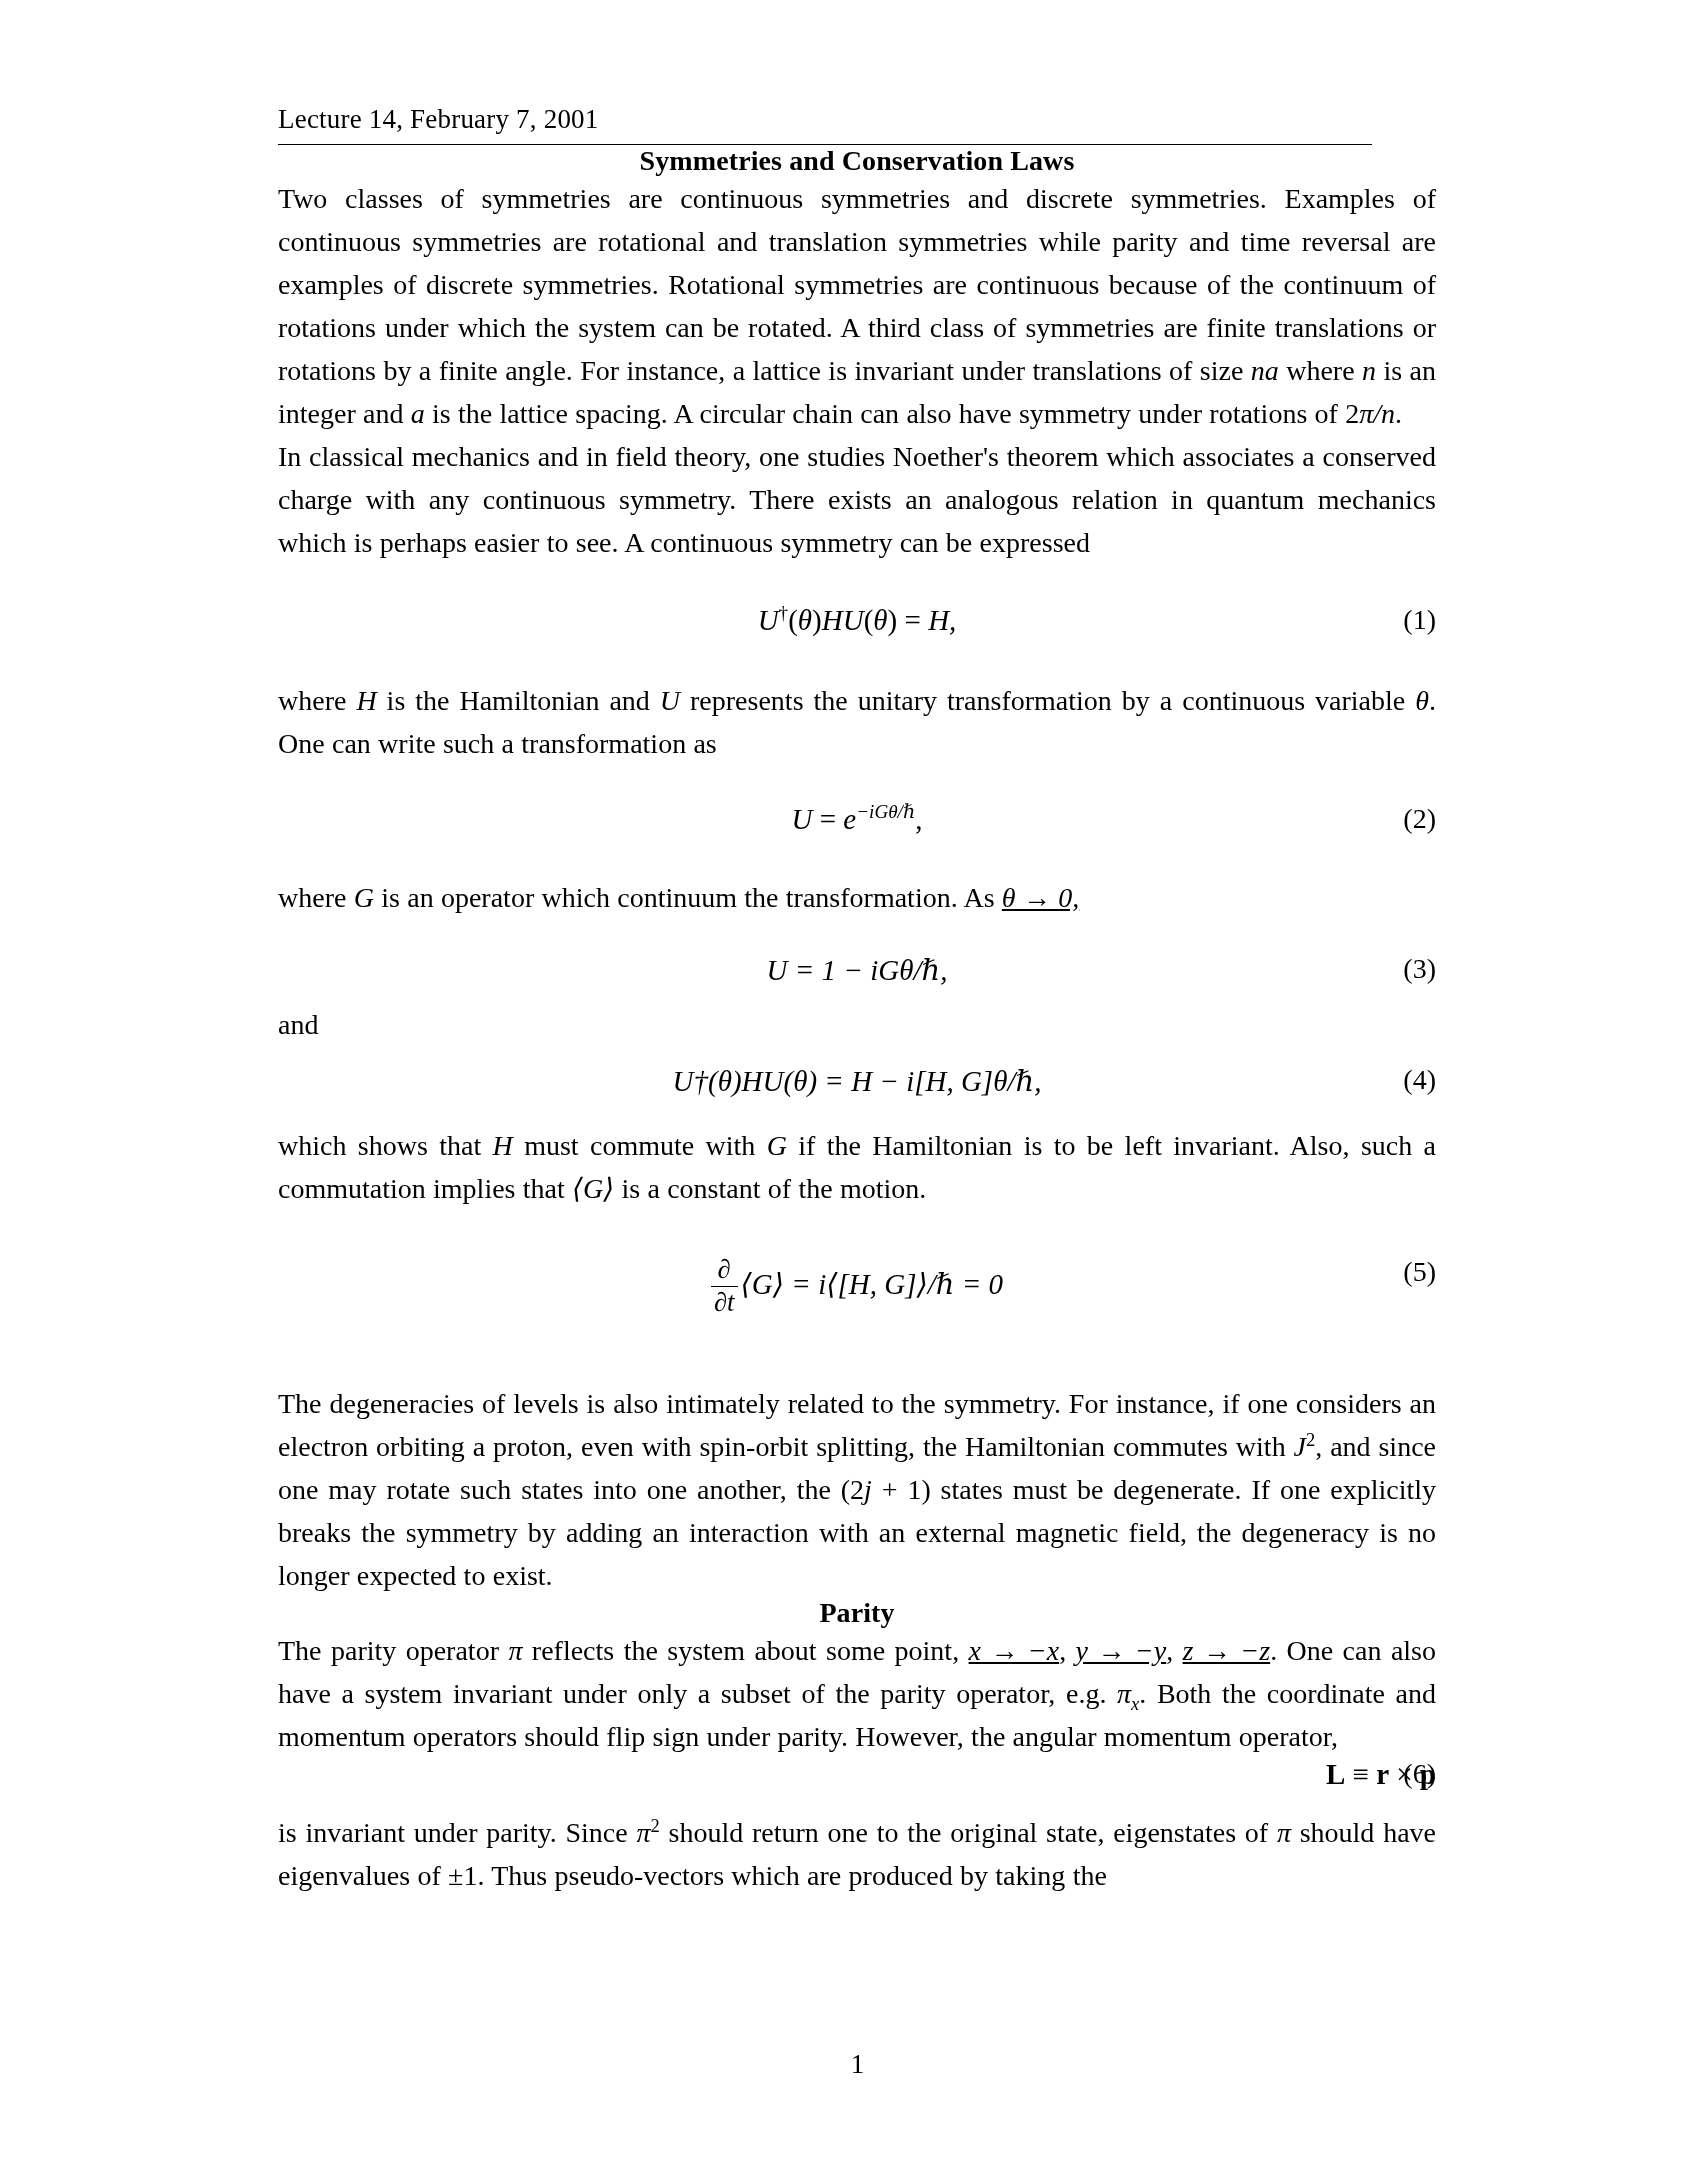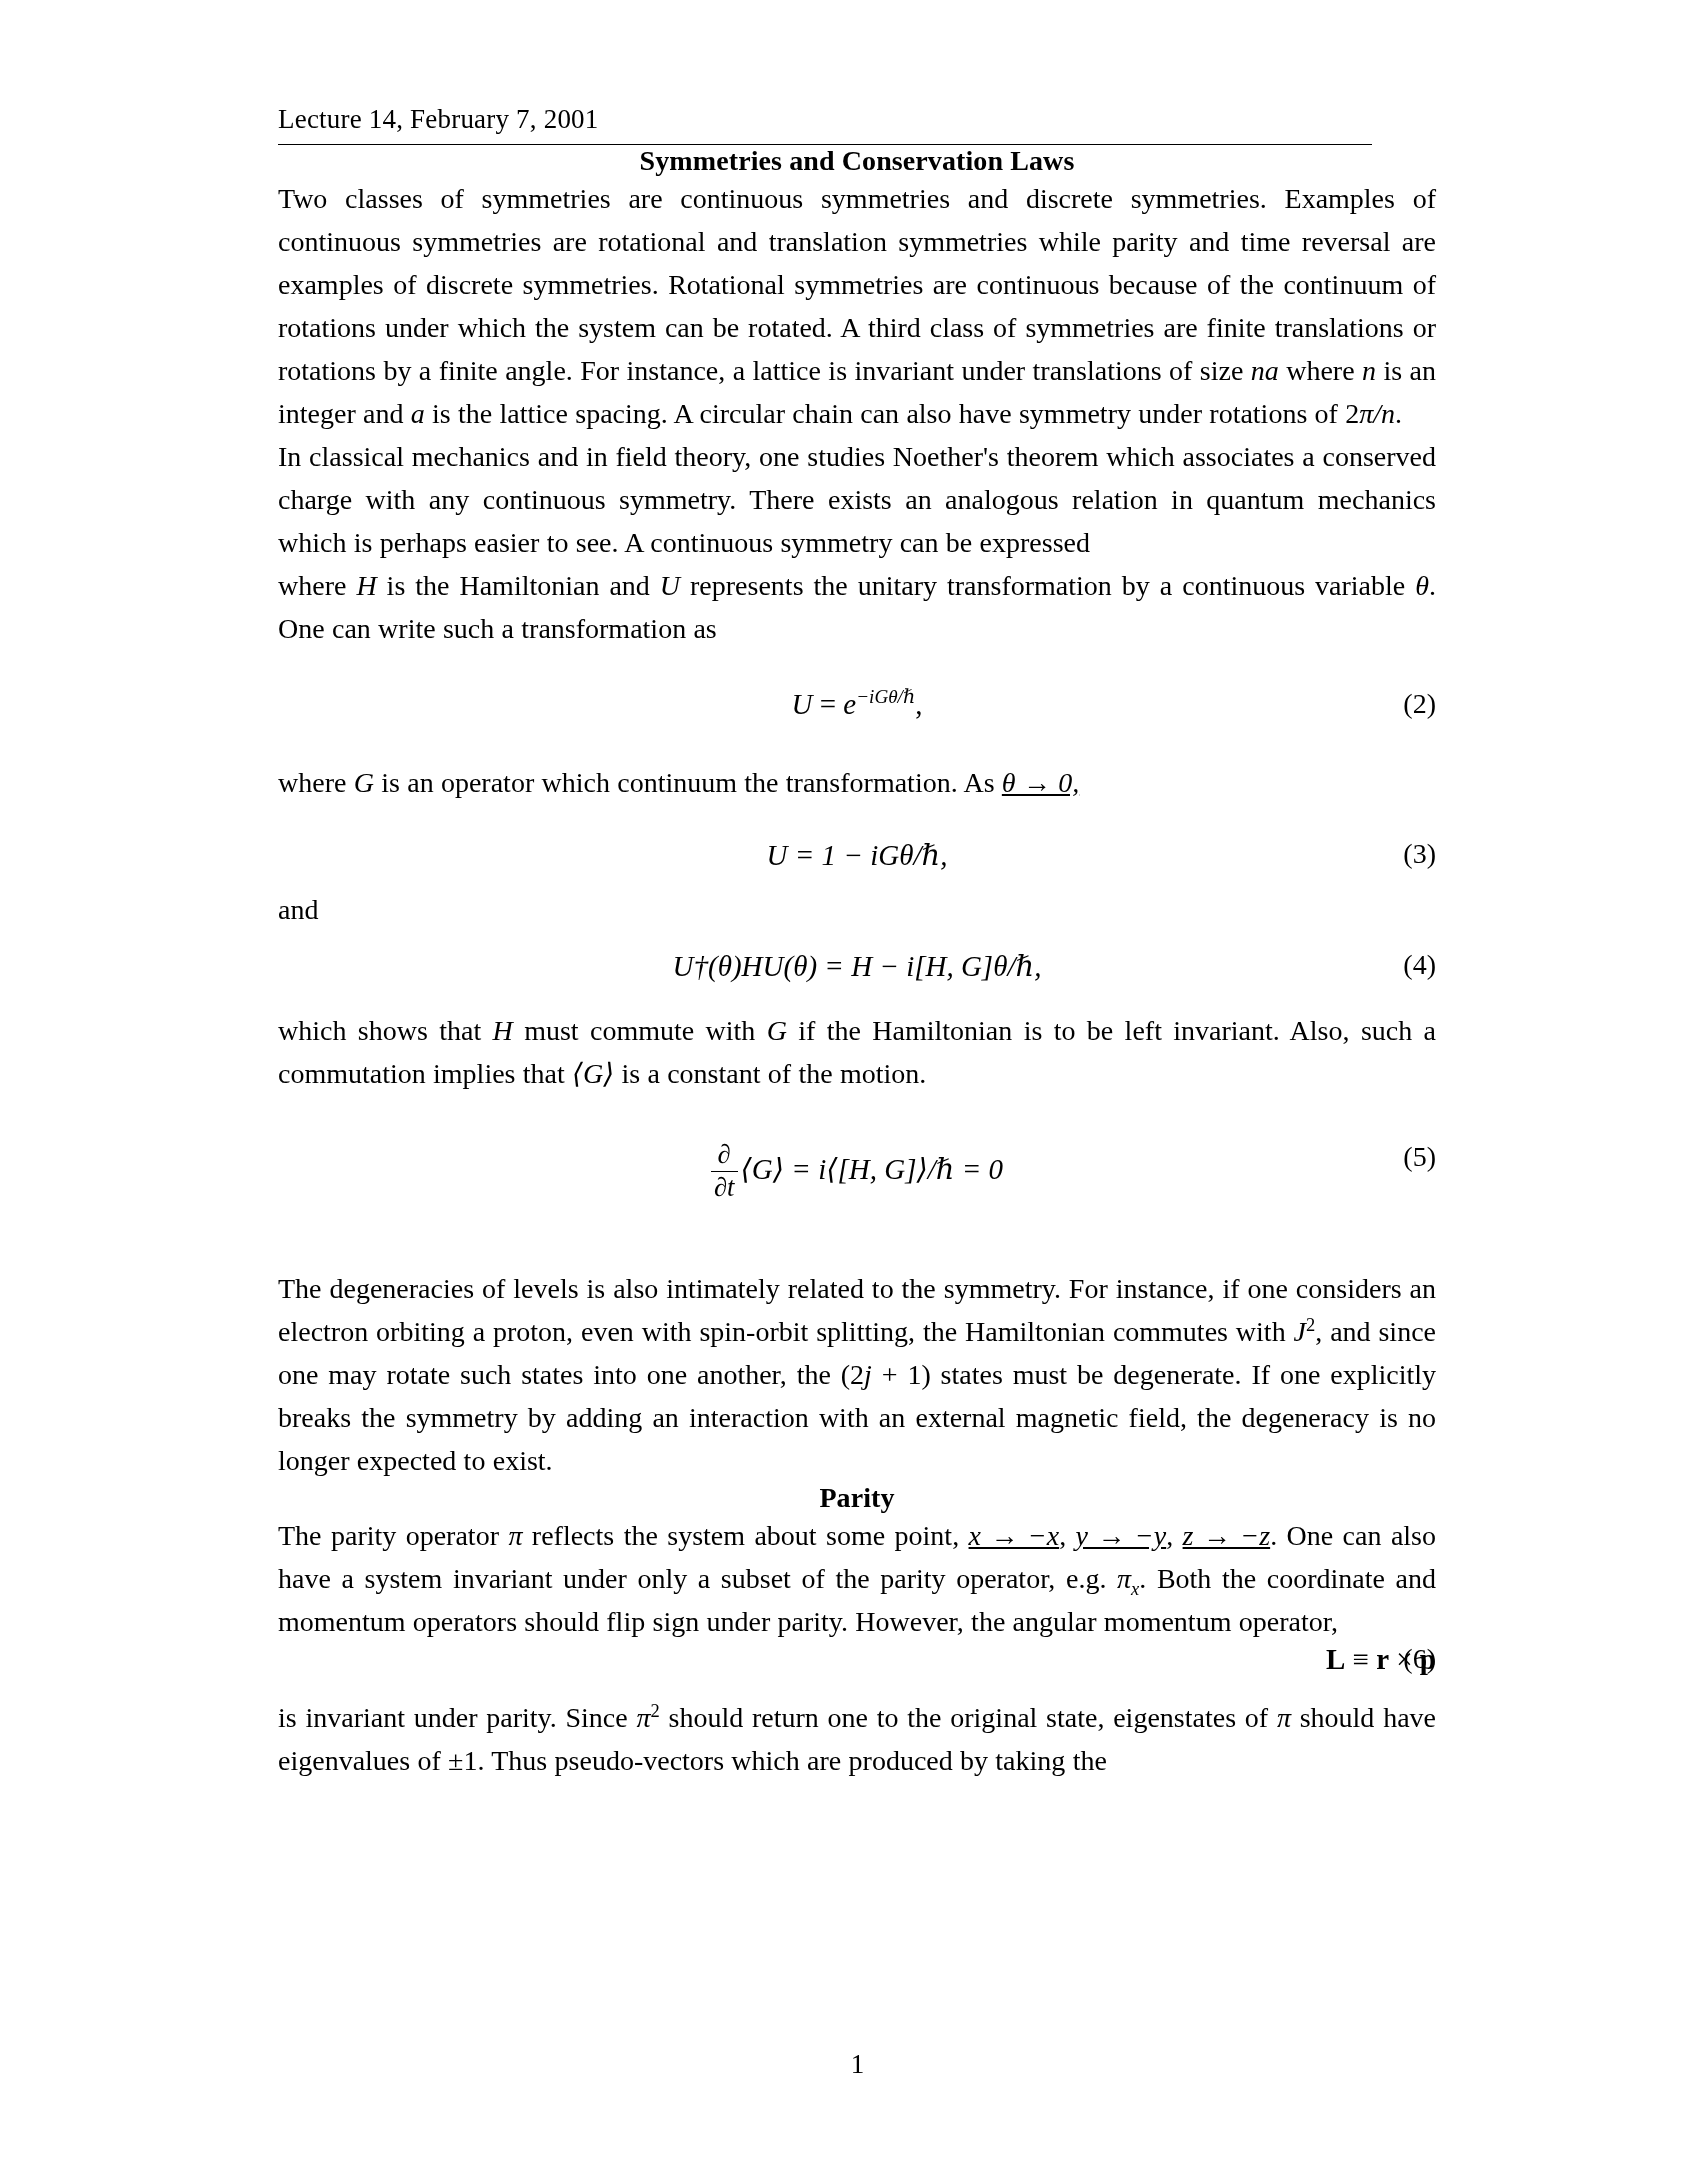--- a/index.html
+++ b/index.html
@@ -141,20 +141,24 @@
   <div class="content">
 
     <div class="header-line">Lecture 14, February 7, 2001</div>
 
     <h2 class="section sec-sym">Symmetries and Conservation Laws</h2>
 
     <p class="body p-gap-1"><span>Two classes of symmetries are continuous symmetries and discrete symmetries. Examples of continuous symmetries are rotational and translation symmetries while parity and time reversal are examples of discrete symmetries. Rotational symmetries are continuous because of the continuum of rotations under which the system can be rotated. A third class of symmetries are finite translations or rotations by a finite angle. For instance, a lattice is invariant under translations of size </span><i class="m">na</i><span> where </span><i class="m">n</i><span> is an integer and </span><i class="m">a</i><span> is the lattice spacing. A circular chain can also have symmetry under rotations of 2</span><i class="m">π</i><i class="m">/n</i><span>.</span></p>
 
     <p class="body p-gap-2">In classical mechanics and in field theory, one studies Noether's theorem which associates a conserved charge with any continuous symmetry. There exists an analogous relation in quantum mechanics which is perhaps easier to see. A continuous symmetry can be expressed</p>
 
+    <div class="eq-row eq-gap-a">
+      <span class="eq-body"><i class="m">U</i><sup class="sm up">†</sup><span class="up">(</span><i class="m">θ</i><span class="up">)</span><i class="m">H</i><i class="m">U</i><span class="up">(</span><i class="m">θ</i><span class="up">)</span><span class="up"> = </span><i class="m">H,</i></span>
+      <span class="eq-num">(1)</span>
+    </div>
 
     <p class="body"><span>where </span><i class="m">H</i><span> is the Hamiltonian and </span><i class="m">U</i><span> represents the unitary transformation by a continuous variable </span><i class="m">θ</i><span>. One can write such a transformation as</span></p>
 
     <div class="eq-row eq-gap-b">
       <span class="eq-body"><i class="m">U</i><span class="up"> = </span><i class="m">e</i><sup class="sm mi">−iGθ/ℏ</sup><span class="up">,</span></span>
       <span class="eq-num">(2)</span>
     </div>
 
     <p class="body"><span>where </span><i class="m">G</i><span> is an operator which continuum the transformation. As </span><i class="m nowrap">θ → 0,</i></p>
 

